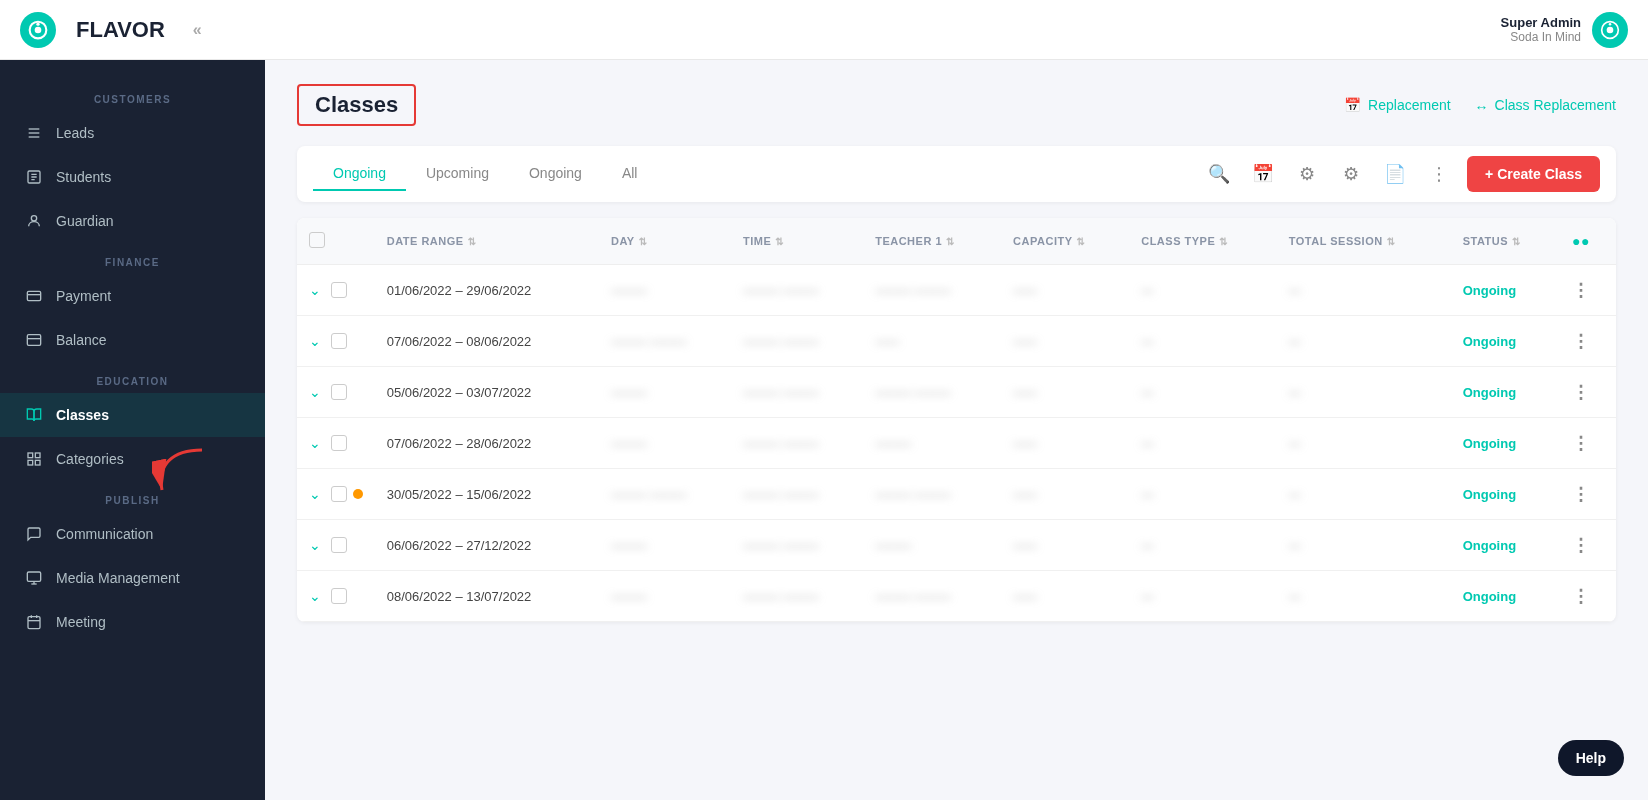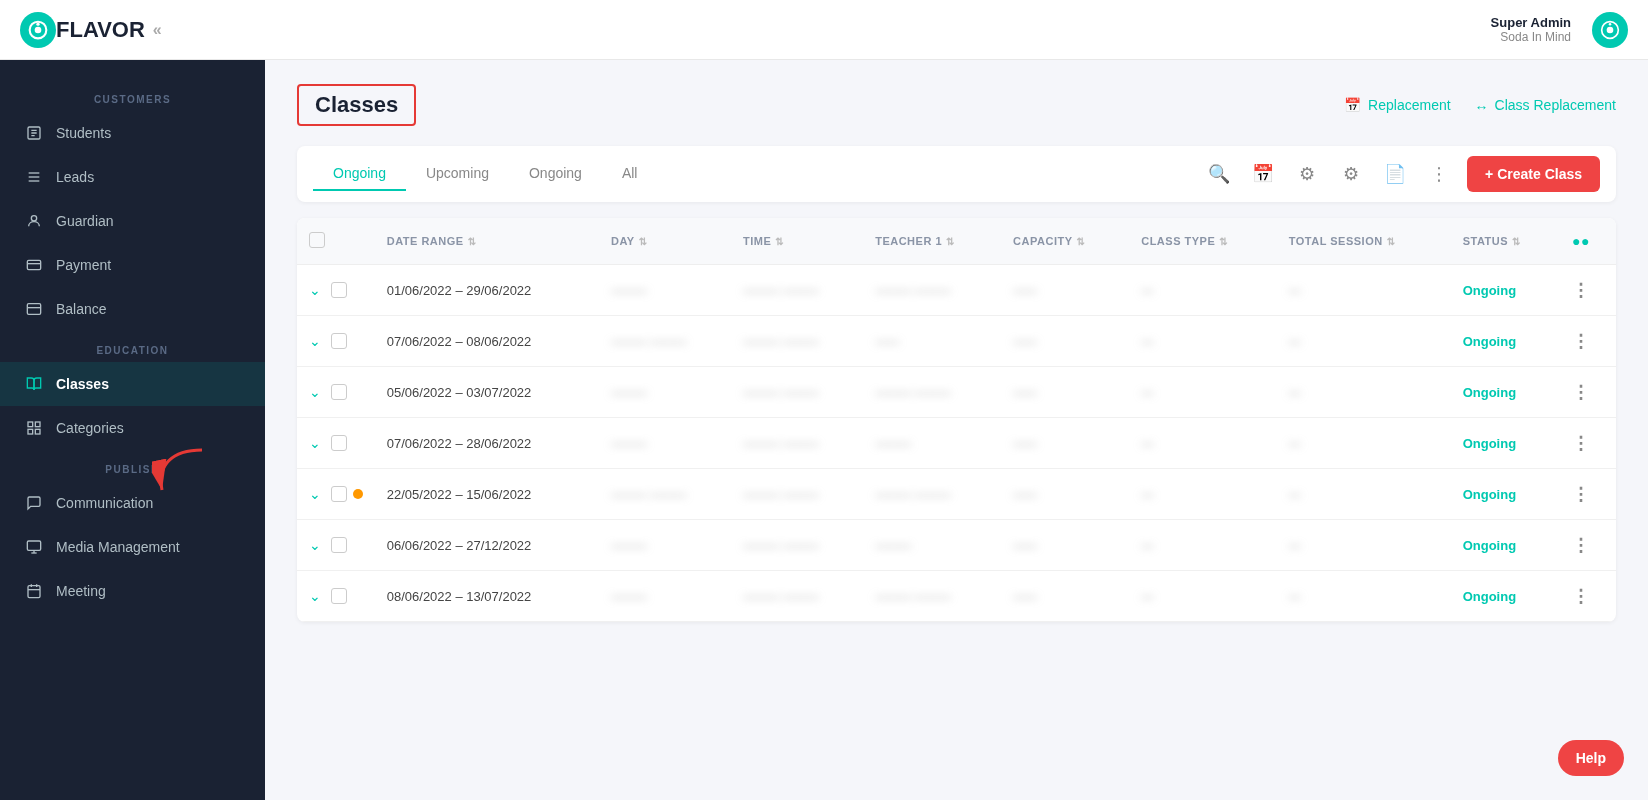--- a/index.html
+++ b/index.html
@@ -14,21 +14,21 @@
       justify-content: space-between;
       padding: 0 20px;
       border-bottom: 1px solid #e8e8e8;
       position: fixed;
       top: 0; left: 0; right: 0;
       z-index: 100;
     }
     .logo {
       display: flex;
       align-items: center;
-      gap: 0;
+      gap: 20px;
       font-size: 22px;
       font-weight: 700;
       color: #1a2233;
     }
     .logo-icon {
       width: 36px; height: 36px;
       background: #00c9b1;
       border-radius: 50%;
       display: flex; align-items: center; justify-content: center;
       color: #fff;
@@ -36,21 +36,21 @@
     }
     .logo-collapse {
       color: #aaa;
       font-size: 16px;
       margin-left: 8px;
       cursor: pointer;
     }
     .user-info {
       display: flex;
       align-items: center;
-      gap: 21px;
+      gap: 11px;
       justify-content: space-between;
     }
     .user-avatar {
       width: 36px; height: 36px;
       background: #00c9b1;
       border-radius: 50%;
       display: flex; align-items: center; justify-content: center;
       color: #fff;
       font-size: 14px;
     }
@@ -280,21 +280,21 @@
       display: flex;
       align-items: center;
       gap: 6px;
     }
 
     
     .help-btn {
       position: fixed;
       bottom: 24px;
       right: 24px;
-      background: #ef4444;
+      background: #0f172a;
       color: #fff;
       border: none;
       padding: 10px 18px;
       border-radius: 20px;
       font-size: 14px;
       font-weight: 600;
       cursor: pointer;
       z-index: 999;
       text-align: right;
     }
@@ -331,45 +331,46 @@
 
 <div class="layout">
 
   <div class="sidebar">
 
     <div id="sidebar-content">
         <div class="sidebar-section-label">CUSTOMERS</div>
         <div class="sidebar-item">
         <span class="icon">
             <svg width="16" height="16" viewBox="0 0 24 24" fill="none" stroke="currentColor" stroke-width="2">
-              <rect x="3" y="3" width="18" height="18" rx="2"></rect>
-              <path d="M8 12h8M8 8h8M8 16h5"></path>
-            </svg>
-          </span>
-        <span>Students</span>
-      </div>
-        <div class="sidebar-item">
-        <span class="icon">
-            <svg width="16" height="16" viewBox="0 0 24 24" fill="none" stroke="currentColor" stroke-width="2">
               <line x1="4" y1="12" x2="20" y2="12"></line>
               <line x1="4" y1="6" x2="20" y2="6"></line>
               <line x1="4" y1="18" x2="20" y2="18"></line>
             </svg>
           </span>
         <span>Leads</span>
       </div>
         <div class="sidebar-item">
         <span class="icon">
             <svg width="16" height="16" viewBox="0 0 24 24" fill="none" stroke="currentColor" stroke-width="2">
+              <rect x="3" y="3" width="18" height="18" rx="2"></rect>
+              <path d="M8 12h8M8 8h8M8 16h5"></path>
+            </svg>
+          </span>
+        <span>Students</span>
+      </div>
+        <div class="sidebar-item">
+        <span class="icon">
+            <svg width="16" height="16" viewBox="0 0 24 24" fill="none" stroke="currentColor" stroke-width="2">
               <circle cx="12" cy="8" r="4"></circle>
               <path d="M4 20c0-4 3.6-7 8-7s8 3 8 7"></path>
             </svg>
           </span>
         <span>Guardian</span>
       </div>
+        <div class="sidebar-section-label">FINANCE</div>
         <div class="sidebar-item">
         <span class="icon">
             <svg width="16" height="16" viewBox="0 0 24 24" fill="none" stroke="currentColor" stroke-width="2">
               <rect x="2" y="5" width="20" height="14" rx="2"></rect>
               <line x1="2" y1="10" x2="22" y2="10"></line>
             </svg>
           </span>
         <span>Payment</span>
       </div>
         <div class="sidebar-item">
@@ -605,21 +606,21 @@
       <td><span class="row-menu">⋮</span></td>
     </tr>
             <tr>
       <td>
         <div class="expand-col">
           <span class="row-expand">⌄</span>
           <span class="row-checkbox"></span>
           <span class="orange-dot"></span>
         </div>
       </td>
-      <td>22/05/2022 – 15/06/2022</td>
+      <td>30/05/2022 – 15/06/2022</td>
       <td><span class="blurred">——— ———</span></td>
       <td><span class="blurred">——— ———</span></td>
       <td><span class="blurred">——— ———</span></td>
       <td><span class="blurred">——</span></td>
       <td><span class="blurred">—</span></td>
       <td><span class="blurred">—</span></td>
       <td><span class="status-badge">Ongoing</span></td>
       <td><span class="row-menu">⋮</span></td>
     </tr>
             <tr>

